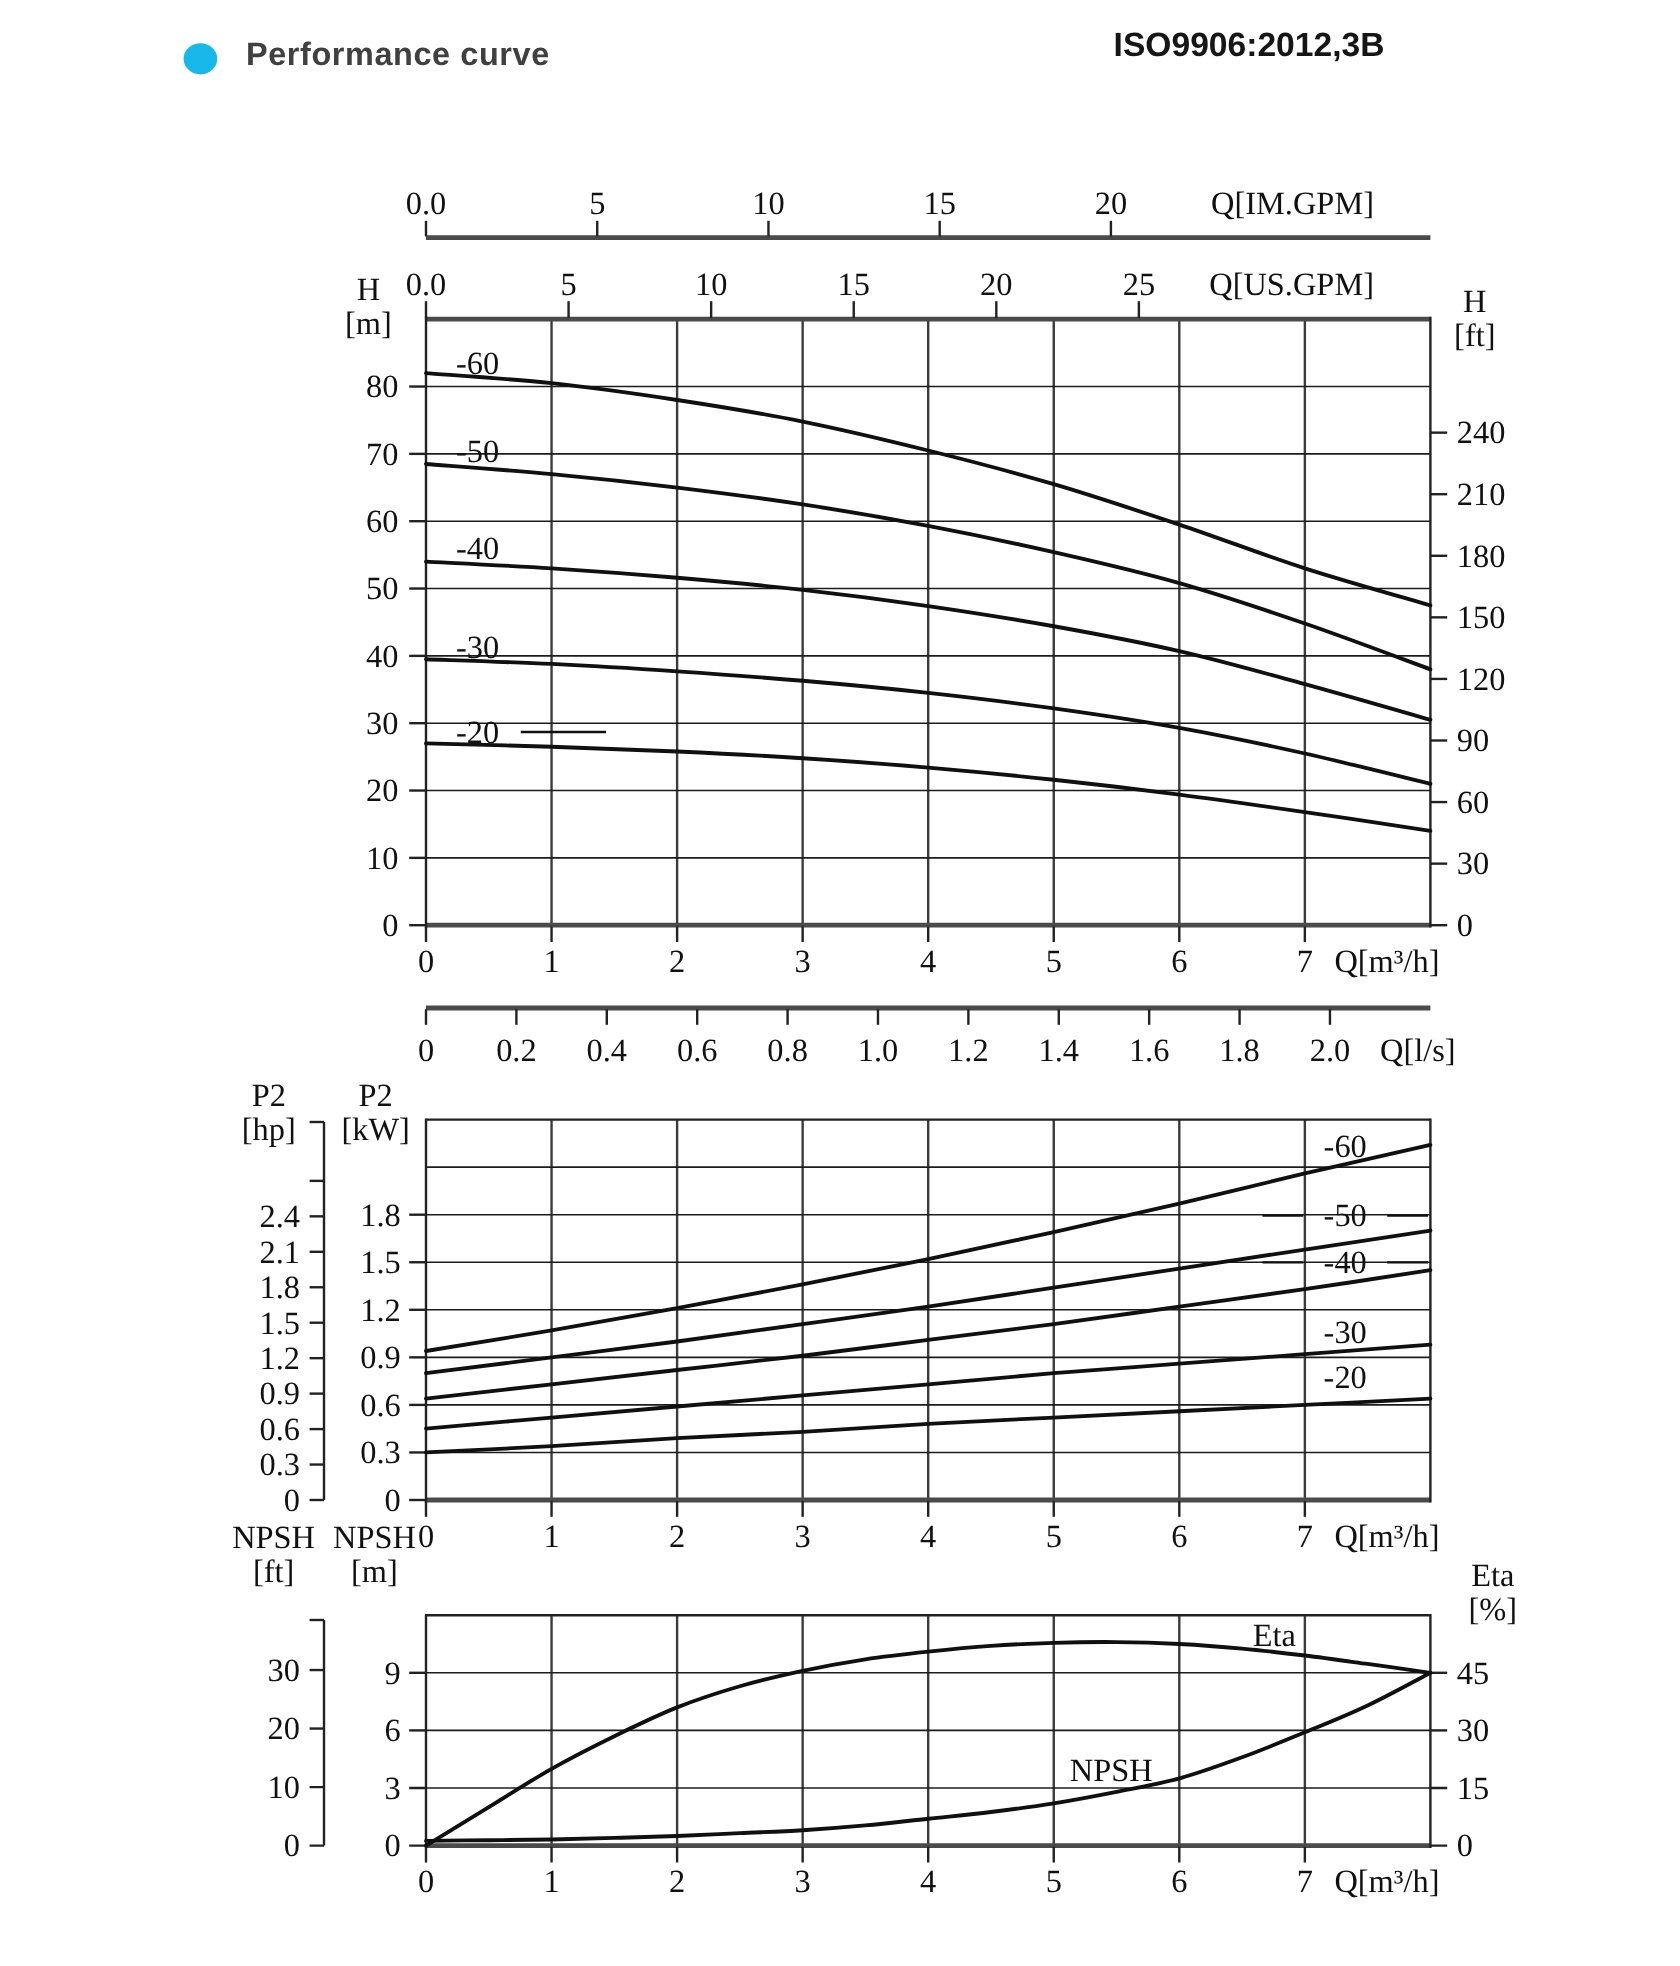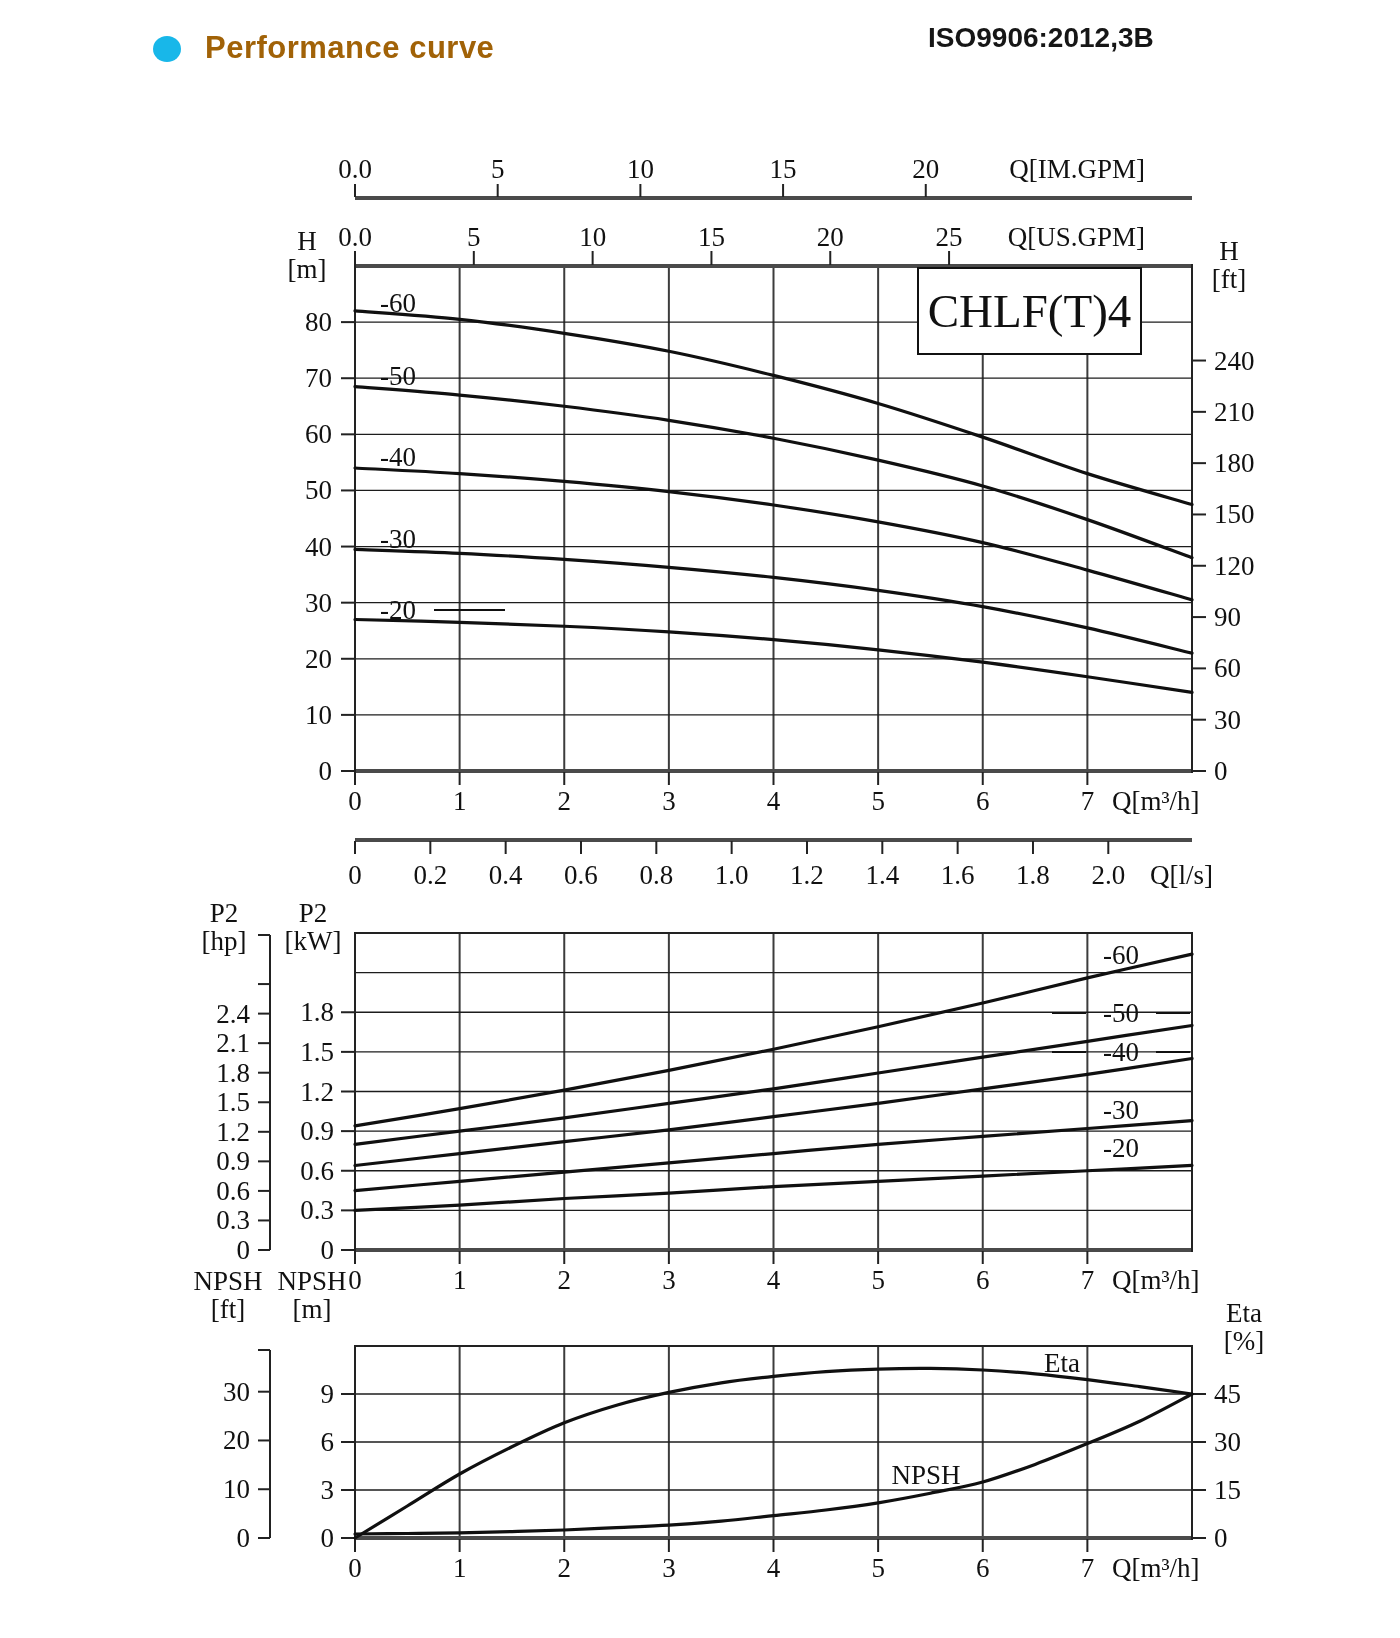--- a/index.html
+++ b/index.html
@@ -1,20 +1,20 @@
 <!DOCTYPE html>
 <html><head>
 <meta charset="utf-8">
 <style>
   html,body{margin:0;padding:0;background:#fff;}
   .page{position:relative;width:1400px;height:1638px;background:#ffffff;overflow:hidden;
         font-family:"Liberation Serif","DejaVu Serif",serif;color:#111;}
   .bullet{position:absolute;left:153px;top:36px;width:28px;height:26px;border-radius:50%;}
   .hdr-title{position:absolute;left:205px;top:30px;font-family:"Liberation Sans","DejaVu Sans",sans-serif;
-             font-weight:bold;font-size:31px;color:#a16207;letter-spacing:0.5px;text-align:center;}
+             font-weight:bold;font-size:27px;color:#404040;letter-spacing:0.5px;text-align:center;}
   .hdr-std{position:absolute;left:928px;top:22px;font-family:"Liberation Sans","DejaVu Sans",sans-serif;
            font-weight:bold;font-size:28px;color:#161616;}
   #chart-svg{position:absolute;left:0;top:0;}
   .model-box{position:absolute;left:917px;top:267px;width:221px;height:84px;border:2px solid #111;
              background:#fff;display:flex;align-items:center;justify-content:center;font-size:47px;color:#111;}
   .axhdr{position:absolute;white-space:pre-line;text-align:center;font-size:27px;line-height:1.02;
          color:#111;transform:translateX(-50%);}
 </style>
 </head>
 <body>
@@ -297,23 +297,20 @@
       <text x="982.75" y="1577" text-anchor="middle" font-size="27" fill="#111" font-family="&quot;Liberation Serif&quot;,&quot;DejaVu Serif&quot;,serif">6</text>
       <line x1="1087.375" y1="1539" x2="1087.375" y2="1552" stroke="#222" stroke-width="2"></line>
       <text x="1087.375" y="1577" text-anchor="middle" font-size="27" fill="#111" font-family="&quot;Liberation Serif&quot;,&quot;DejaVu Serif&quot;,serif">7</text>
       <text x="1112" y="1577" text-anchor="start" font-size="27" fill="#111" font-family="&quot;Liberation Serif&quot;,&quot;DejaVu Serif&quot;,serif">Q[m³/h]</text>
       <path d="M355,1538C363.71875,1532.6666666666667 389.875,1516.6666666666667 407.3125,1506C424.75,1495.3333333333333 442.1875,1483.8666666666668 459.625,1474C477.0625,1464.1333333333332 494.5,1455.3333333333333 511.9375,1446.8C529.375,1438.2666666666667 546.8125,1429.7333333333333 564.25,1422.8C581.6875,1415.8666666666666 599.125,1410.2666666666667 616.5625,1405.2C634,1400.1333333333334 651.4375,1396.1333333333334 668.875,1392.4C686.3125,1388.6666666666667 703.75,1385.4666666666667 721.1875,1382.8C738.625,1380.1333333333332 756.0625,1378.2666666666669 773.5,1376.4C790.9375,1374.5333333333333 808.375,1372.8266666666666 825.8125,1371.6C843.25,1370.3733333333332 860.6875,1369.5733333333333 878.125,1369.04C895.5625,1368.5066666666667 913,1368.24 930.4375,1368.4C947.875,1368.5600000000002 965.3125,1369.0933333333332 982.75,1370C1000.1875,1370.9066666666668 1017.625,1372.2400000000002 1035.0625,1373.8400000000001C1052.5,1375.44 1069.9375,1377.4666666666667 1087.375,1379.6C1104.8125,1381.7333333333331 1122.25,1384.24 1139.6875,1386.64C1157.125,1389.0400000000002 1183.28125,1392.7733333333333 1192,1394" fill="none" stroke="#101010" stroke-width="3.2" stroke-linecap="round"></path>
       <path d="M355,1534C363.71875,1533.92 389.875,1533.7066666666667 407.3125,1533.52C424.75,1533.3333333333333 442.1875,1533.2 459.625,1532.88C477.0625,1532.5600000000002 494.5,1532.08 511.9375,1531.6C529.375,1531.12 546.8125,1530.6666666666667 564.25,1530C581.6875,1529.3333333333333 599.125,1528.3999999999999 616.5625,1527.6C634,1526.8 651.4375,1526.2666666666667 668.875,1525.2C686.3125,1524.1333333333334 703.75,1522.8000000000002 721.1875,1521.2C738.625,1519.6 756.0625,1517.4666666666667 773.5,1515.6C790.9375,1513.7333333333331 808.375,1512.1333333333332 825.8125,1510C843.25,1507.8666666666668 860.6875,1505.6 878.125,1502.8C895.5625,1500 913,1496.6666666666667 930.4375,1493.2C947.875,1489.7333333333333 965.3125,1486.8 982.75,1482C1000.1875,1477.2 1017.625,1470.8000000000002 1035.0625,1464.4C1052.5,1458 1069.9375,1450.8 1087.375,1443.6C1104.8125,1436.3999999999999 1122.25,1429.4666666666667 1139.6875,1421.2C1157.125,1412.9333333333334 1183.28125,1398.5333333333333 1192,1394" fill="none" stroke="#101010" stroke-width="3.2" stroke-linecap="round"></path>
       <text x="1062" y="1372" text-anchor="middle" font-size="27" fill="#111" font-family="&quot;Liberation Serif&quot;,&quot;DejaVu Serif&quot;,serif">Eta</text>
       <text x="926" y="1484" text-anchor="middle" font-size="27" fill="#111" font-family="&quot;Liberation Serif&quot;,&quot;DejaVu Serif&quot;,serif">NPSH</text>
     </svg>
 
-  <div class="model-box">
-    <span>CHLF(T)4</span>
-  </div>
 
   <div class="axhdr" style="left:307px;top:228px;">H
 [m]</div>
   <div class="axhdr" style="left:1229px;top:238px;">H
 [ft]</div>
   <div class="axhdr" style="left:224px;top:900px;">P2
 [hp]</div>
   <div class="axhdr" style="left:313px;top:900px;">P2
 [kW]</div>
   <div class="axhdr" style="left:228px;top:1268px;">NPSH

